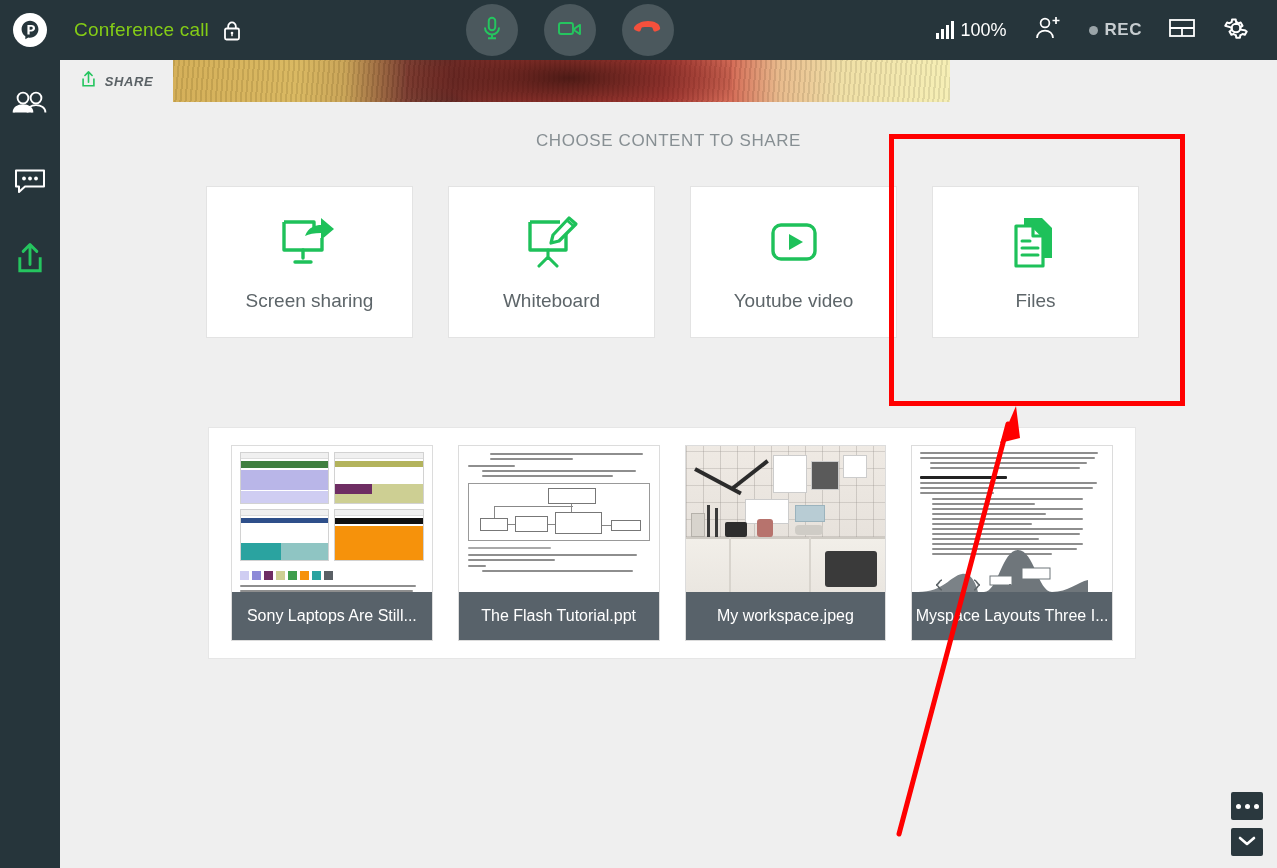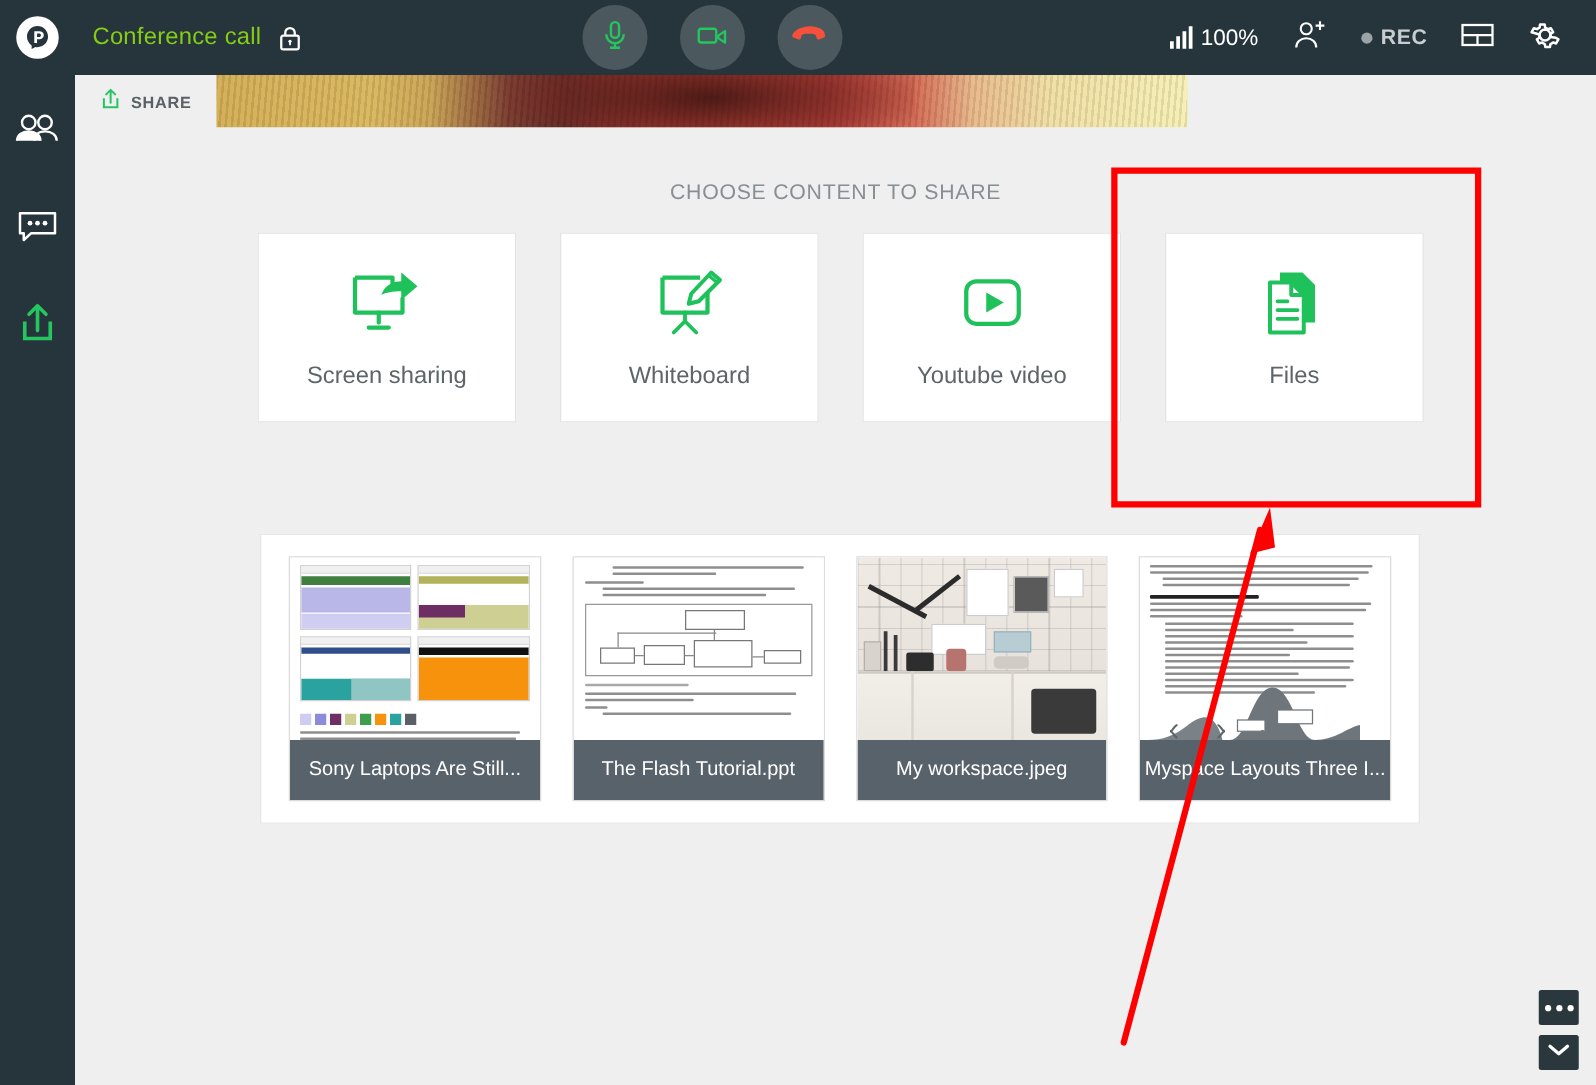--- a/index.html
+++ b/index.html
@@ -89,21 +89,21 @@
     background: radial-gradient(ellipse at 50% 40%, rgba(60,20,16,.85) 0%, rgba(120,35,30,.45) 55%, rgba(150,50,40,0) 78%);
   }
   .tab-share {
     position: absolute; left: 60px; top: 60px;
     width: 113px; height: 42px;
     background: #efefef;
     display: flex; align-items: center; justify-content: center;
     gap: 8px; cursor: pointer; z-index: 3;
   }
   .tab-share .tab-label {
-    color: #5a6165; font-size: 13px; font-weight: bold; letter-spacing: .6px;
+    color: #5a6165; font-size: 13px; font-weight: bold; letter-spacing: .6px; font-style: italic;
   }
 
   
   .rail {
     position: absolute; left: 0; top: 60px; width: 60px; height: 808px;
     background: #26353b;
     display: flex; flex-direction: column; align-items: center;
     padding-top: 24px; gap: 33px;
   }
   .rail-btn { width: 44px; height: 44px; display:flex; align-items:center; justify-content:center; cursor: pointer;}
@@ -111,21 +111,21 @@
   
   .main {
     position: absolute; left: 60px; top: 102px;
     width: 1217px; height: 766px;
     background: #efefef;
   }
   .section-title {
     text-align: center; color: #878f93;
     font-size: 17px; letter-spacing: .6px;
   }
-  #choose-title { position: absolute; left: 0; top: 42px; width: 1217px; }
+  #choose-title { position: absolute; left: 0; top: 29px; width: 1217px; }
   #last-title   { position: absolute; left: 0; top: 280px; width: 1217px; }
 
   .share-options {
     position: absolute; left: 146px; top: 84px;
     display: flex; gap: 35px;
   }
   .share-card {
     width: 207px; height: 152px;
     background: #ffffff;
     border: 1px solid #e3e3e3;

